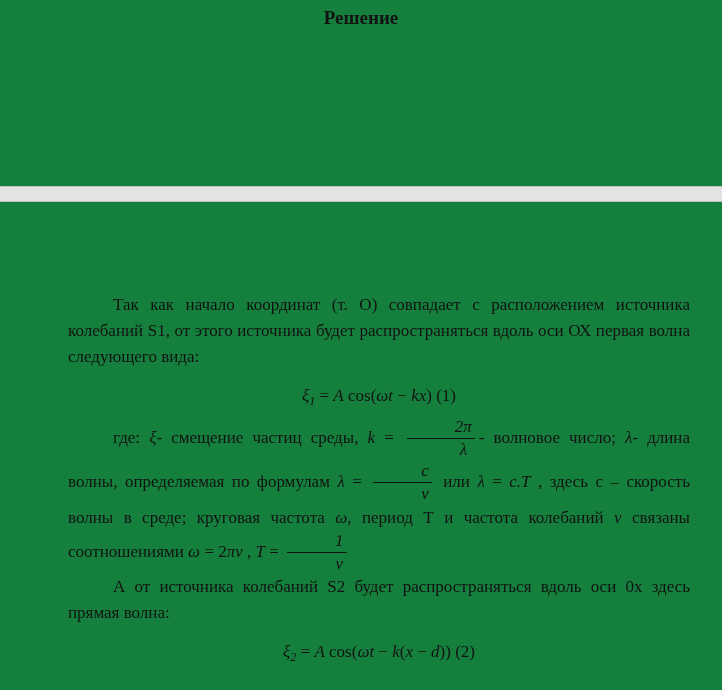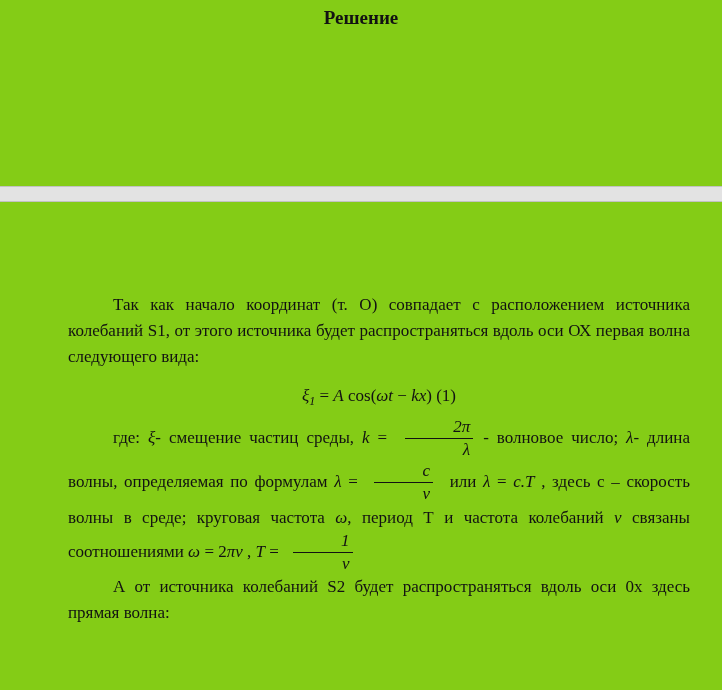--- a/index.html
+++ b/index.html
@@ -4,21 +4,21 @@
 <style>
   html, body {
     margin: 0;
     padding: 0;
     background: #ffffff;
   }
   .page {
     position: relative;
     width: 722px;
     height: 690px;
-    background: #84cc16;
+    background: #15803d;
     font-family: "Liberation Serif", "DejaVu Serif", serif;
     color: #121212;
     overflow: hidden;
   }
   .doc-title {
     position: absolute;
     top: 7px;
     left: 0;
     width: 100%;
     text-align: center;
@@ -62,25 +62,25 @@
   .it { font-style: italic; }
   .rm { font-style: normal; }
   sub.it {
     font-size: 12px;
     line-height: 0;
     font-style: italic;
   }
   .frac {
     display: inline-block;
     vertical-align: middle;
-    text-align: right;
+    text-align: center;
     line-height: 1.2;
     padding: 0 2px;
     font-style: italic;
-    margin: 0 8px;
+    margin: 0 2px;
     font-family: Liberation Serif, serif;
   }
   .frac .num { display: block; padding: 0 3px 1px 3px; }
   .frac .den { display: block; border-top: 1px solid #121212; padding: 1px 3px 0 3px; }
 </style>
 </head>
 <body>
 
 <div class="page">
 
@@ -91,15 +91,16 @@
   <div class="content">
 
     <p>Так как начало координат (т. О) совпадает с расположением источника колебаний S1, от этого источника будет распространяться вдоль оси ОХ первая волна следующего вида:</p>
 
     <div class="formula"><span class="it">ξ</span><sub class="it">1</sub><span class="rm"> = </span><span class="it">A</span><span class="rm"> cos(</span><span class="it">ωt</span><span class="rm"> − </span><span class="it">kx</span><span class="rm">)  </span><span class="rm">(1)</span></div>
 
     <p class="para-defs"><span class="rm">где: </span><span class="it">ξ</span><span class="rm">- смещение частиц среды, </span><span class="it">k</span><span class="rm"> = </span><span class="frac"><span class="num it">2π</span><span class="den it">λ</span></span><span class="rm">- волновое число; </span><span class="it">λ</span><span class="rm">- длина волны, определяемая по формулам </span><span class="it">λ</span><span class="rm"> = </span><span class="frac"><span class="num it">c</span><span class="den it">ν</span></span><span class="rm"> или </span><span class="it">λ</span><span class="rm"> = </span><span class="it">c.T</span><span class="rm"> , здесь с – скорость волны в среде; круговая частота </span><span class="it">ω</span><span class="rm">, период Т и частота колебаний </span><span class="it">ν</span><span class="rm"> связаны соотношениями </span><span class="it">ω</span><span class="rm"> = 2</span><span class="it">πν</span><span class="rm"> , </span><span class="it">T</span><span class="rm"> = </span><span class="frac"><span class="num it">1</span><span class="den it">ν</span></span></p>
 
     <p class="para-second">А от источника колебаний S2 будет распространяться вдоль оси 0x здесь прямая волна:</p>
 
+    <div class="formula"><span class="it">ξ</span><sub class="it">2</sub><span class="rm"> = </span><span class="it">A</span><span class="rm"> cos(</span><span class="it">ωt</span><span class="rm"> − </span><span class="it">k</span><span class="rm">(</span><span class="it">x</span><span class="rm"> − </span><span class="it">d</span><span class="rm">))  </span><span class="rm">(2)</span></div>
 
   </div>
 </div>
 
 </body></html>

